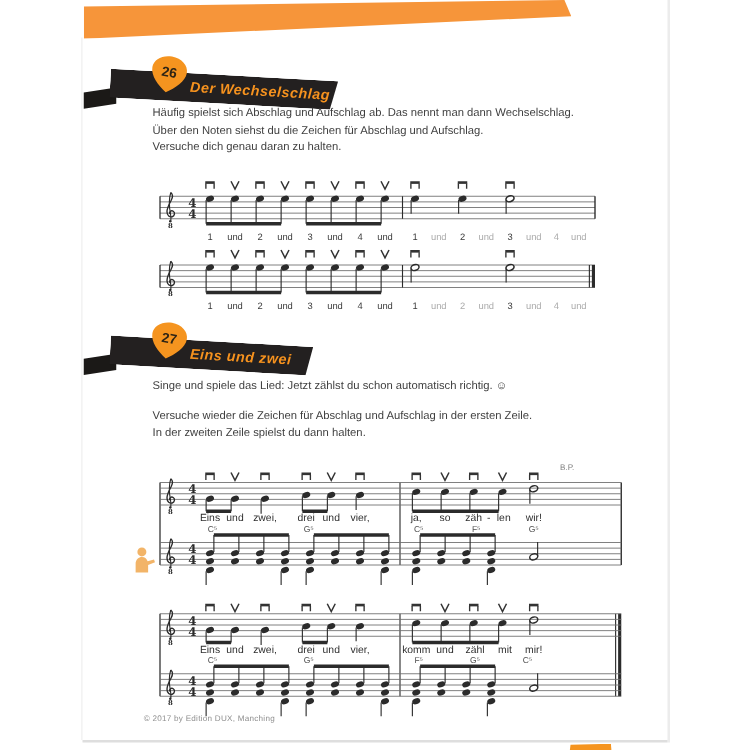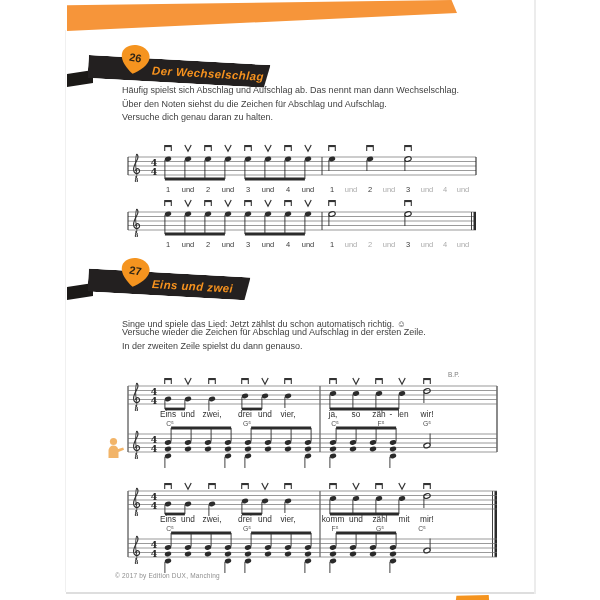--- a/index.html
+++ b/index.html
@@ -230,24 +230,24 @@
   <div class="fold" style="left:67px;top:285px;"></div>
   <div class="banner" style="left:88px;top:273px;width:162px;transform:rotate(3.2deg);">
     <span class="bt" style="padding-left:64px;">Eins und zwei</span>
   </div>
   <div class="pick" style="left:118px;top:257px;">
     <svg width="34" height="32" viewBox="0 0 34 32" style="transform:rotate(10deg)">
       <path d="M17 1 C25 1 31 6 31 12 C31 19 24 25.5 17 30 C10 25.5 3 19 3 12 C3 6 9 1 17 1 Z" fill="#f5941f"></path>
       <text x="17" y="17.5" text-anchor="middle">27</text>
     </svg>
   </div>
-  <div class="para" style="left:122px;top:302px;margin-top:16px;">Singe und spiele das Lied: Jetzt zählst du schon automatisch richtig. ☺</div>
+  <div class="para" style="left:122px;top:302px;">Singe und spiele das Lied: Jetzt zählst du schon automatisch richtig. ☺</div>
   <div class="para" style="left:122px;top:326px;">
     <div>Versuche wieder die Zeichen für Abschlag und Aufschlag in der ersten Zeile.</div>
-    <div>In der zweiten Zeile spielst du dann genauso.</div>
+    <div>In der zweiten Zeile spielst du dann halten.</div>
   </div>
 
   <div class="credit" style="left:448px;top:371px;">B.P.</div>
 
   <div class="music" style="left:122px;top:378px;">
     <svg id="m-sys1" width="382" height="92" viewBox="0 0 382 92">
         <line x1="6" x2="6" y1="8" y2="74" stroke="#2b2b2b" stroke-width="1"></line>
         <line x1="198" x2="198" y1="8" y2="74" stroke="#2b2b2b" stroke-width="0.9"></line>
         <line x1="375" x2="375" y1="8" y2="74" stroke="#2b2b2b" stroke-width="1.1"></line>
         <line x1="6" x2="375" y1="8" y2="8" stroke="#6e6e6e" stroke-width="0.7"></line>

